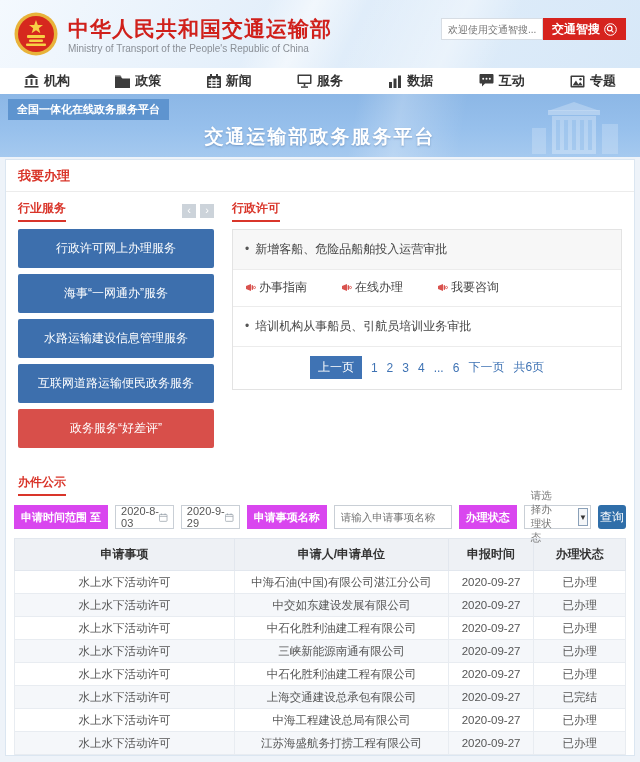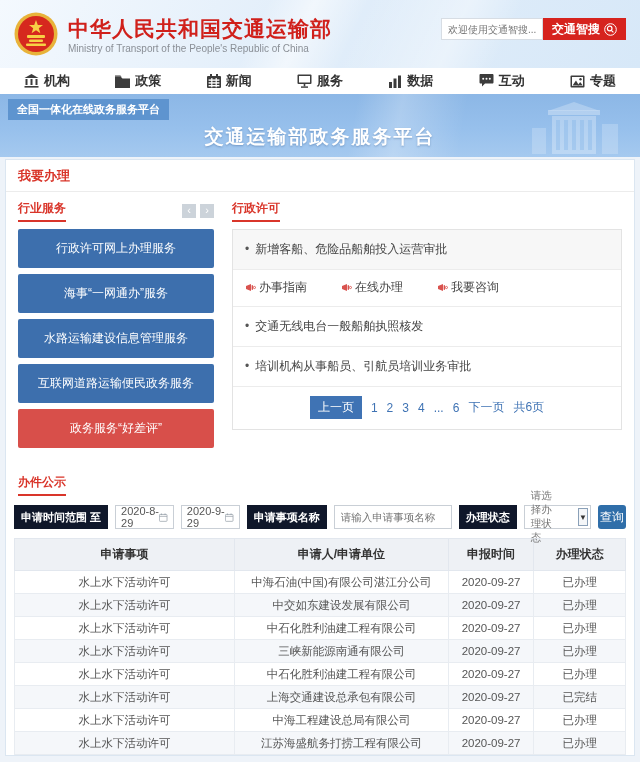--- a/index.html
+++ b/index.html
@@ -66,21 +66,21 @@
   .pager .pg-prev { background:#3f73b4; color:#fff; padding:3px 8px; cursor:pointer; }
   .pager .pg-num { color:#3f73b4; cursor:pointer; }
   .pager .pg-next { color:#3f73b4; cursor:pointer; }
   .pager .pg-total { color:#3f73b4; }
 
   
   .notice-head { padding:8px 12px 0; }
   .notice-title { display:inline-block; color:#d9352a; font-size:12px; font-weight:bold;
     padding-bottom:3px; border-bottom:2px solid #d9352a; }
   .filter-bar { display:flex; align-items:center; gap:7px; padding:9px 8px 9px; }
-  .f-label { background:#0f172a; color:#fff; font-size:11px; font-weight:bold; height:24px;
+  .f-label { background:#d946ef; color:#fff; font-size:11px; font-weight:bold; height:24px;
     display:flex; align-items:center; padding:0 7px; white-space:nowrap; }
   .f-input { height:24px; border:1px solid #c9cfd6; background:#fff; display:flex; align-items:center;
     font-size:11px; color:#555; padding:0 5px; position:relative; }
   .f-input.date { width:92px; justify-content:space-between; }
   .f-text { width:118px; height:24px; border:1px solid #c9cfd6; font-size:10.5px; color:#b3b9c0; padding:0 6px; outline:none; }
   .f-select { width:108px; height:24px; border:1px solid #c9cfd6; background:#fff; display:flex;
     align-items:center; justify-content:space-between; font-size:10.5px; color:#777; padding:0 2px 0 6px; cursor:pointer;gap:26px; }
   .sel-arrow { width:16px; height:18px; border:1px solid #8aa0b8; display:flex; align-items:center;
     justify-content:center; font-size:8px; color:#333; background:#f4f6f8; }
   .f-query { width:48px; height:24px; background:#2f6ea9; color:#fff; border:none; border-radius:3px;
@@ -259,23 +259,20 @@
           <span class="license-link">
             <svg width="11" height="11" viewBox="0 0 11 11" fill="#d9534f">
                 <path d="M1 4 L6 2 L6 9 L1 7 Z"></path>
                 <rect x="6.6" y="3" width="1.4" height="5" rx="0.7"></rect>
                 <circle cx="9.4" cy="5.5" r="1.1" fill="none" stroke="#d9534f" stroke-width="0.9"></circle>
               </svg>
             <span>我要咨询</span>
           </span>
         </div>
         <div class="license-item">
-          <span class="bullet">•</span><span>交通无线电台一般船舶执照核发</span>
-        </div>
-        <div class="license-item">
           <span class="bullet">•</span><span>培训机构从事船员、引航员培训业务审批</span>
         </div>
         <div class="pager">
           <span class="pg-prev">上一页</span>
           <span class="pg-num">1</span>
           <span class="pg-num">2</span>
           <span class="pg-num">3</span>
           <span class="pg-num">4</span>
           <span class="pg-num">...</span>
           <span class="pg-num">6</span>
@@ -286,21 +283,21 @@
     </div>
   </div>
 
   <div class="notice-head">
     <span class="notice-title">办件公示</span>
   </div>
 
   <div class="filter-bar">
     <span class="f-label">申请时间范围 至</span>
     <span class="f-input date">
-      <span>2020-8-29</span>
+      <span>2020-8-03</span>
       <svg class="cal" width="11" height="11" viewBox="0 0 11 11" fill="#9aa3ac">
           <rect x="0.5" y="1.5" width="10" height="9" rx="1" fill="none" stroke="#9aa3ac"></rect>
           <line x1="0.5" y1="4" x2="10.5" y2="4" stroke="#9aa3ac"></line>
           <rect x="2.5" y="0.3" width="1.2" height="2"></rect>
           <rect x="7.3" y="0.3" width="1.2" height="2"></rect>
         </svg>
     </span>
     <span class="f-input date">
       <span>2020-9-29</span>
       <svg class="cal" width="11" height="11" viewBox="0 0 11 11" fill="#9aa3ac">

